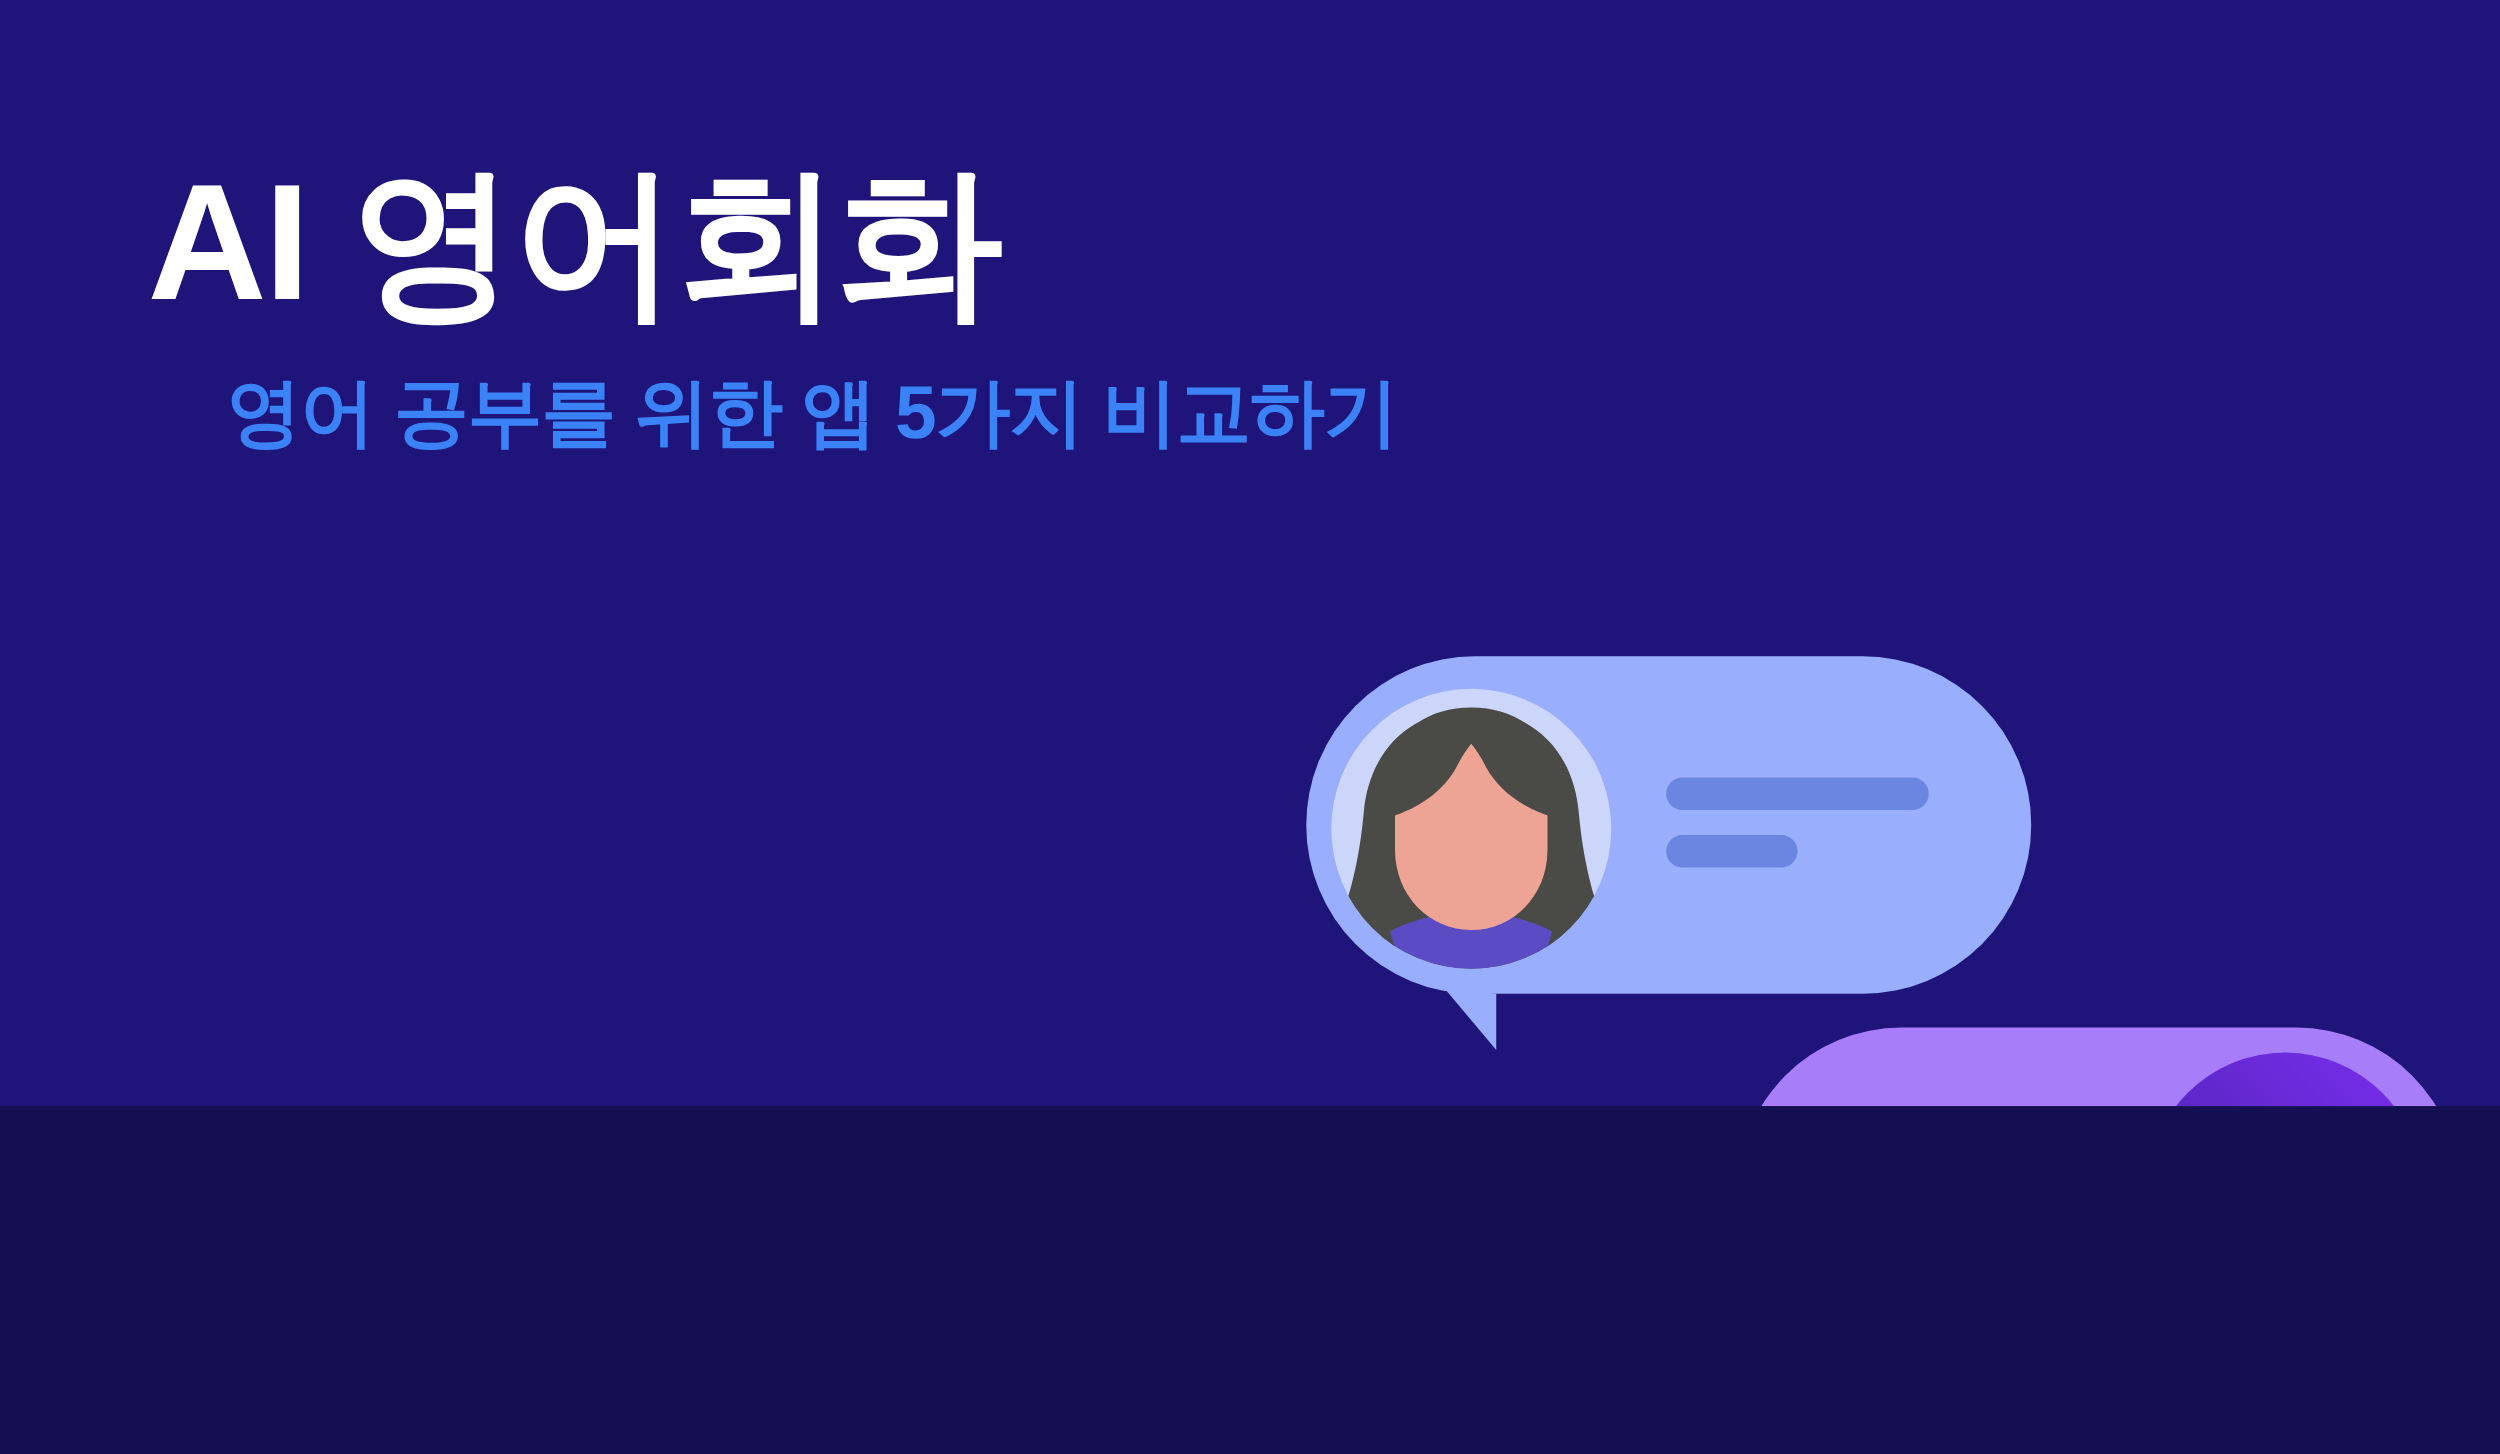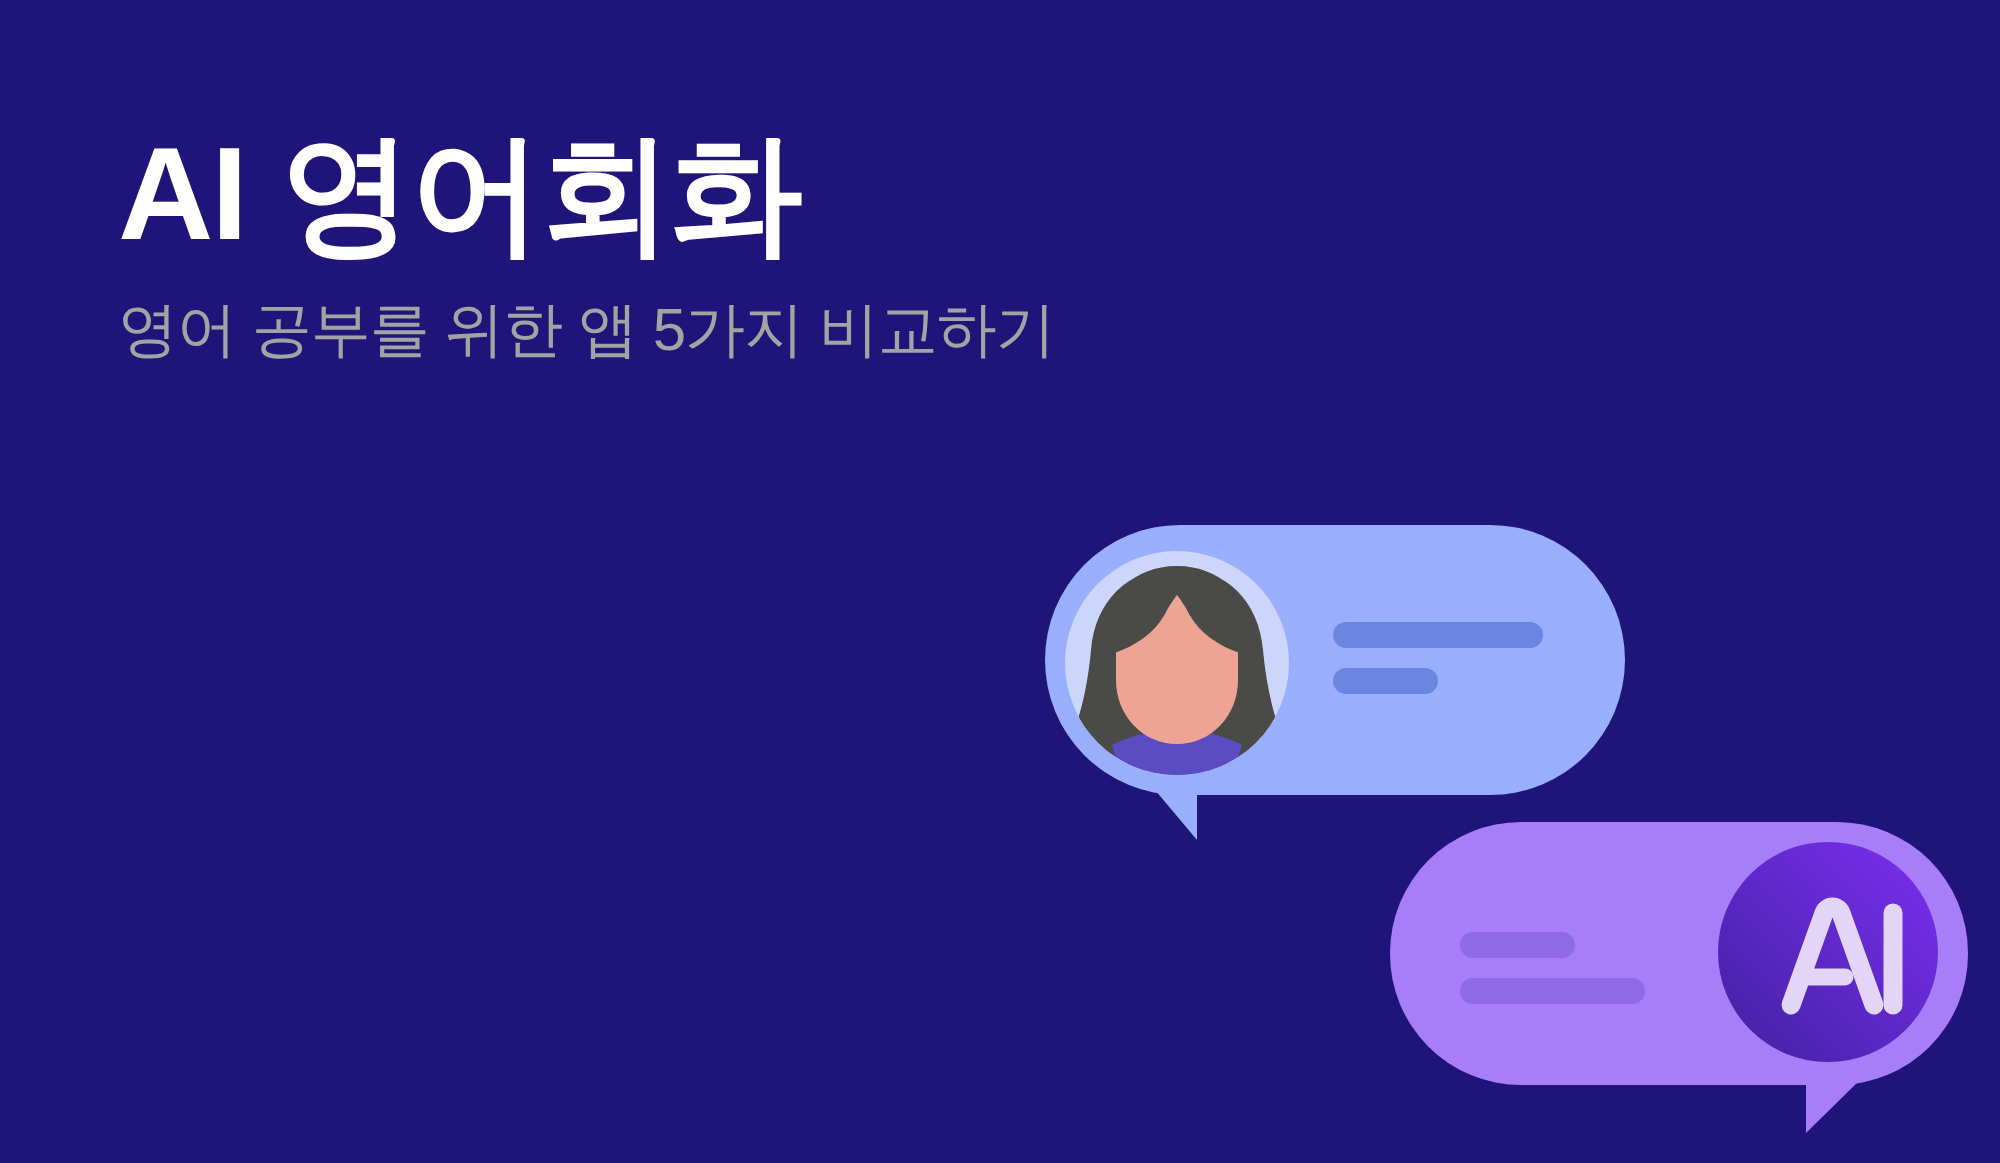--- a/index.html
+++ b/index.html
@@ -8,21 +8,21 @@
     padding: 0;
     background: #140e52;
   }
   body {
     font-family: "Liberation Sans", "DejaVu Sans", sans-serif;
   }
 
   #poster {
     position: relative;
     width: 2000px;
-    height: 1163px;
+    height: 885px;
     overflow: hidden;
     background: #1e1479;
   }
 
   
   .text-block {
     position: absolute;
     left: 118px;
     top: 128px;
     width: 1000px;
@@ -36,24 +36,25 @@
     letter-spacing: -2px;
     color: #ffffff;
     white-space: nowrap;
   }
 
   .subtitle {
     margin: 0;
     padding-top: 40px;
     font-size: 60px;
     line-height: 1.0;
-    font-weight: 400;
+    font-weight: 700;
     letter-spacing: -1px;
-    color: #a3a3a3;
+    color: #3b82f6;
     white-space: nowrap;
+    text-align: right;
   }
 
   
   .illustration {
     position: absolute;
     left: 0;
     top: 0;
     width: 2000px;
     height: 1163px;
     pointer-events: none;

